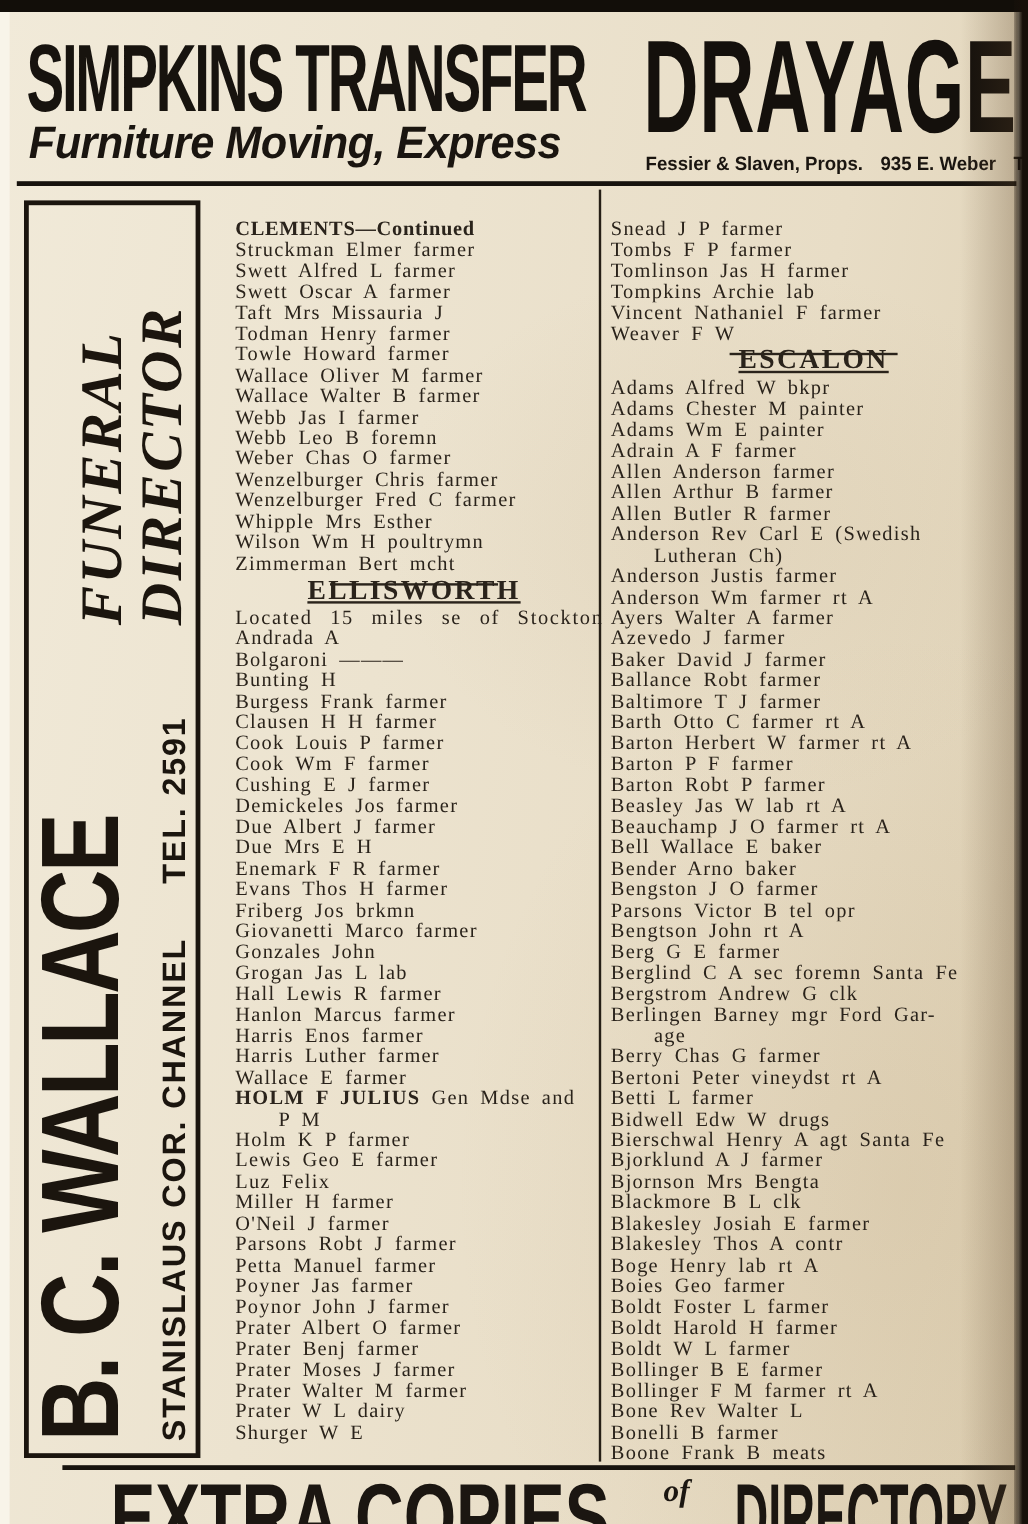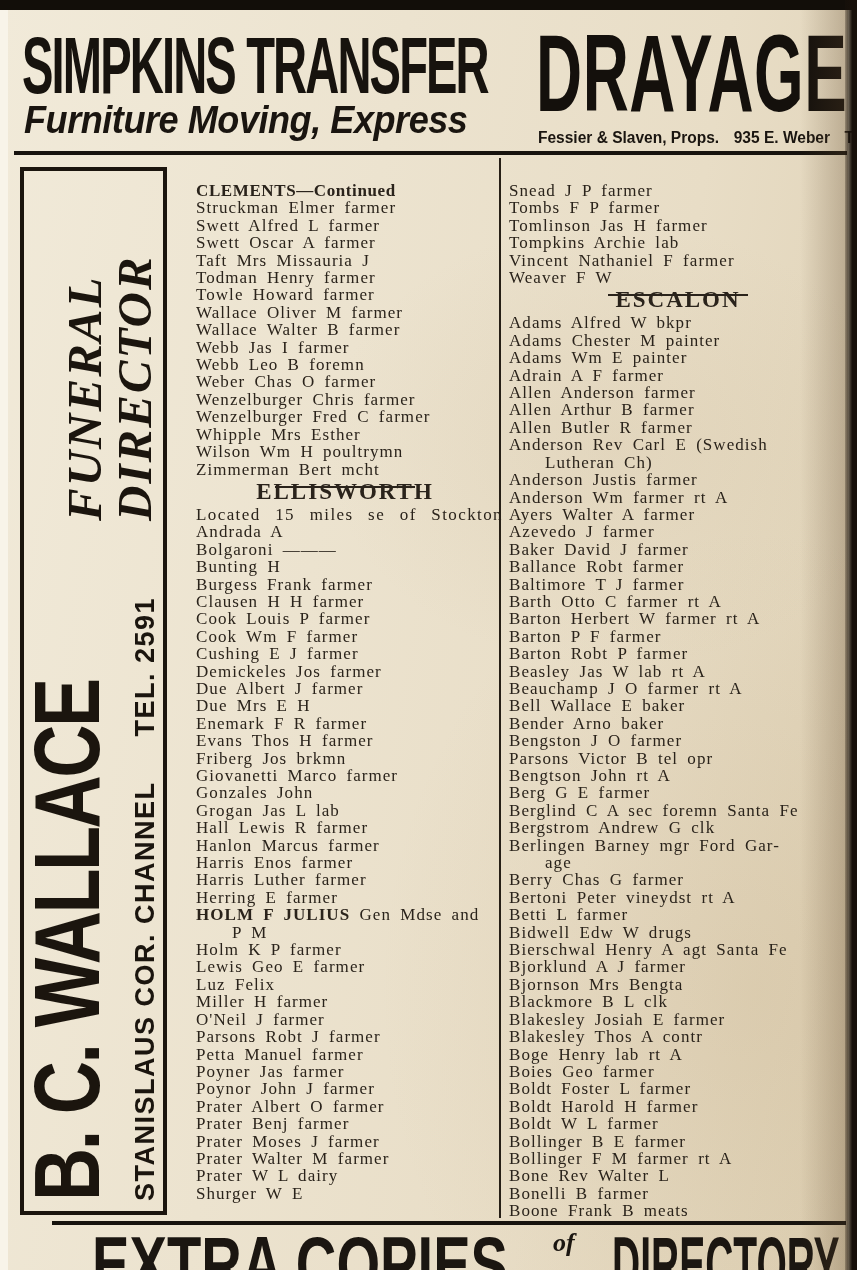--- a/index.html
+++ b/index.html
@@ -73,21 +73,21 @@
 
   
   .col{position:absolute;top:161px;font-size:17px;line-height:17.4px;color:#2a231b;
     letter-spacing:1.05px;word-spacing:4px;margin-top:21px;}
   .col-left{left:196px;width:298px;}
   .col-right{left:509px;width:338px;}
   .line{white-space:nowrap;}
   .line .b{font-weight:bold;}
   .line.bold{font-weight:bold;letter-spacing:0.6px;}
   .line.heading{text-align:center;font-weight:bold;font-size:23px;line-height:25px;
-    letter-spacing:2px;padding:1px 0 2px;}
+    letter-spacing:2px;padding:1px 0 2px;text-decoration:underline;}
   .line.indent{padding-left:36px;}
   .line.wide{word-spacing:9px;letter-spacing:1.4px;}
   .line.divider{position:relative;}
   .line.divider::after{content:"";position:absolute;left:50%;top:8px;width:140px;
     transform:translateX(-50%);border-top:2.5px solid #2a231b;}
   .col-rule{position:absolute;left:499px;top:158px;width:2px;height:1060px;background:#261f16;}
 
   
   .bottom-rule{position:absolute;left:52px;right:11px;top:1221px;height:4px;background:#17130e;}
   .banner{position:absolute;left:0;right:12px;top:1227px;height:43px;overflow:hidden;color:#1b1611;}
@@ -168,21 +168,21 @@
       <div class="line"><span class="b"></span><span>Enemark F R farmer</span></div>
       <div class="line"><span class="b"></span><span>Evans Thos H farmer</span></div>
       <div class="line"><span class="b"></span><span>Friberg Jos brkmn</span></div>
       <div class="line"><span class="b"></span><span>Giovanetti Marco farmer</span></div>
       <div class="line"><span class="b"></span><span>Gonzales John</span></div>
       <div class="line"><span class="b"></span><span>Grogan Jas L lab</span></div>
       <div class="line"><span class="b"></span><span>Hall Lewis R farmer</span></div>
       <div class="line"><span class="b"></span><span>Hanlon Marcus farmer</span></div>
       <div class="line"><span class="b"></span><span>Harris Enos farmer</span></div>
       <div class="line"><span class="b"></span><span>Harris Luther farmer</span></div>
-      <div class="line"><span class="b"></span><span>Herring E farmer</span></div>
+      <div class="line"><span class="b"></span><span>Wallace E farmer</span></div>
       <div class="line"><span class="b">HOLM F JULIUS</span><span> Gen Mdse and</span></div>
       <div class="line indent"><span class="b"></span><span>P M</span></div>
       <div class="line"><span class="b"></span><span>Holm K P farmer</span></div>
       <div class="line"><span class="b"></span><span>Lewis Geo E farmer</span></div>
       <div class="line"><span class="b"></span><span>Luz Felix</span></div>
       <div class="line"><span class="b"></span><span>Miller H farmer</span></div>
       <div class="line"><span class="b"></span><span>O'Neil J farmer</span></div>
       <div class="line"><span class="b"></span><span>Parsons Robt J farmer</span></div>
       <div class="line"><span class="b"></span><span>Petta Manuel farmer</span></div>
       <div class="line"><span class="b"></span><span>Poyner Jas farmer</span></div>

